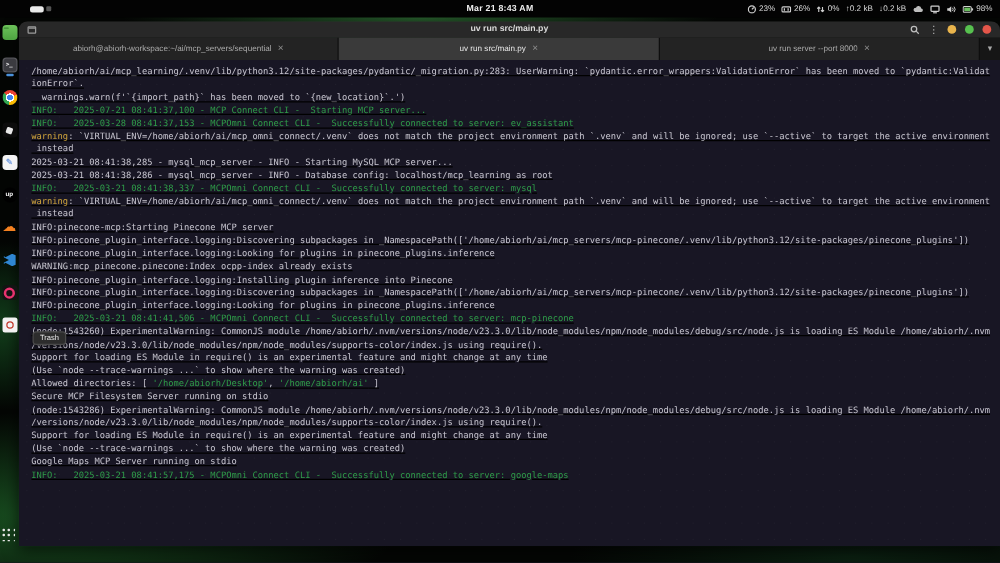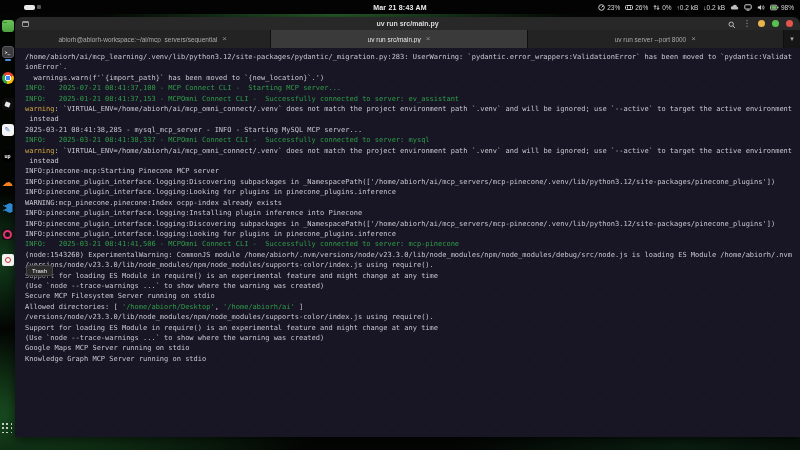--- a/index.html
+++ b/index.html
@@ -85,21 +85,21 @@
   .tab.active{background:#3a3a3a;color:#e9e9e9;}
   .tab-label{white-space:nowrap;overflow:hidden;text-overflow:ellipsis;}
   .tab-close{color:#8f8f8f;font-size:8px;line-height:1;flex:0 0 auto;cursor:pointer;}
   .tab-caret{flex:0 0 16px;display:flex;align-items:center;justify-content:center;
     color:#a8a8a8;font-size:7px;cursor:pointer;background:#161616;}
 
   .terminal{flex:1;background:
       radial-gradient(rgba(255,255,255,.045) .5px, transparent .6px) 0 0/13px 13px,
       #181624;
     padding:4px 0 16px 10px;overflow:hidden;
-    font-family:"DejaVu Sans Mono",monospace;font-size:7px;line-height:10.42px;}
+    font-family:"DejaVu Sans Mono",monospace;font-size:7px;line-height:10.42px;text-decoration:underline;}
   .tline{white-space:pre;height:10.42px;overflow:hidden;}
   .c-fg{color:#c9c7d1;} .c-grn{color:#2f9e49;} .c-yel{color:#d2a63c;}
 </style>
 </head>
 <body>
 
 <div class="topbar">
   <div class="ws-pill">
     <span class="pa"></span>
     <span class="pb"></span>
@@ -239,40 +239,42 @@
       <span class="tab-close">×</span>
     </div>
     <div class="tab-caret">▾</div>
   </div>
 
   <div class="terminal">
       <div class="tline"><span class="c-fg">/home/abiorh/ai/mcp_learning/.venv/lib/python3.12/site-packages/pydantic/_migration.py:283: UserWarning: `pydantic.error_wrappers:ValidationError` has been moved to `pydantic:Validat</span></div>
       <div class="tline"><span class="c-fg">ionError`.</span></div>
       <div class="tline"><span class="c-fg">  warnings.warn(f'`{import_path}` has been moved to `{new_location}`.')</span></div>
       <div class="tline"><span class="c-grn">INFO:   2025-07-21 08:41:37,100 - MCP Connect CLI -  Starting MCP server...</span></div>
-      <div class="tline"><span class="c-grn">INFO:   2025-01-21 08:41:37,153 - MCPOmni Connect CLI -  Successfully connected to server: ev_assistant</span></div>
+      <div class="tline"><span class="c-grn">INFO:   2025-03-28 08:41:37,153 - MCPOmni Connect CLI -  Successfully connected to server: ev_assistant</span></div>
       <div class="tline"><span class="c-yel">warning</span><span class="c-fg">: `VIRTUAL_ENV=/home/abiorh/ai/mcp_omni_connect/.venv` does not match the project environment path `.venv` and will be ignored; use `--active` to target the active environment</span></div>
       <div class="tline"><span class="c-fg"> instead</span></div>
       <div class="tline"><span class="c-fg">2025-03-21 08:41:38,285 - mysql_mcp_server - INFO - Starting MySQL MCP server...</span></div>
+      <div class="tline"><span class="c-fg">2025-03-21 08:41:38,286 - mysql_mcp_server - INFO - Database config: localhost/mcp_learning as root</span></div>
       <div class="tline"><span class="c-grn">INFO:   2025-03-21 08:41:38,337 - MCPOmni Connect CLI -  Successfully connected to server: mysql</span></div>
       <div class="tline"><span class="c-yel">warning</span><span class="c-fg">: `VIRTUAL_ENV=/home/abiorh/ai/mcp_omni_connect/.venv` does not match the project environment path `.venv` and will be ignored; use `--active` to target the active environment</span></div>
       <div class="tline"><span class="c-fg"> instead</span></div>
       <div class="tline"><span class="c-fg">INFO:pinecone-mcp:Starting Pinecone MCP server</span></div>
       <div class="tline"><span class="c-fg">INFO:pinecone_plugin_interface.logging:Discovering subpackages in _NamespacePath(['/home/abiorh/ai/mcp_servers/mcp-pinecone/.venv/lib/python3.12/site-packages/pinecone_plugins'])</span></div>
       <div class="tline"><span class="c-fg">INFO:pinecone_plugin_interface.logging:Looking for plugins in pinecone_plugins.inference</span></div>
       <div class="tline"><span class="c-fg">WARNING:mcp_pinecone.pinecone:Index ocpp-index already exists</span></div>
       <div class="tline"><span class="c-fg">INFO:pinecone_plugin_interface.logging:Installing plugin inference into Pinecone</span></div>
       <div class="tline"><span class="c-fg">INFO:pinecone_plugin_interface.logging:Discovering subpackages in _NamespacePath(['/home/abiorh/ai/mcp_servers/mcp-pinecone/.venv/lib/python3.12/site-packages/pinecone_plugins'])</span></div>
       <div class="tline"><span class="c-fg">INFO:pinecone_plugin_interface.logging:Looking for plugins in pinecone_plugins.inference</span></div>
       <div class="tline"><span class="c-grn">INFO:   2025-03-21 08:41:41,506 - MCPOmni Connect CLI -  Successfully connected to server: mcp-pinecone</span></div>
       <div class="tline"><span class="c-fg">(node:1543260) ExperimentalWarning: CommonJS module /home/abiorh/.nvm/versions/node/v23.3.0/lib/node_modules/npm/node_modules/debug/src/node.js is loading ES Module /home/abiorh/.nvm</span></div>
       <div class="tline"><span class="c-fg">/versions/node/v23.3.0/lib/node_modules/npm/node_modules/supports-color/index.js using require().</span></div>
       <div class="tline"><span class="c-fg">Support for loading ES Module in require() is an experimental feature and might change at any time</span></div>
       <div class="tline"><span class="c-fg">(Use `node --trace-warnings ...` to show where the warning was created)</span></div>
+      <div class="tline"><span class="c-fg">Allowed directories: [ </span><span class="c-grn">'/home/abiorh/Desktop'</span><span class="c-fg">, </span><span class="c-grn">'/home/abiorh/ai'</span><span class="c-fg"> ]</span></div>
       <div class="tline"><span class="c-fg">Secure MCP Filesystem Server running on stdio</span></div>
-      <div class="tline"><span class="c-fg">Allowed directories: [ </span><span class="c-grn">'/home/abiorh/Desktop'</span><span class="c-fg">, </span><span class="c-grn">'/home/abiorh/ai'</span><span class="c-fg"> ]</span></div>
+      <div class="tline"><span class="c-fg">(node:1543286) ExperimentalWarning: CommonJS module /home/abiorh/.nvm/versions/node/v23.3.0/lib/node_modules/npm/node_modules/debug/src/node.js is loading ES Module /home/abiorh/.nvm</span></div>
       <div class="tline"><span class="c-fg">/versions/node/v23.3.0/lib/node_modules/npm/node_modules/supports-color/index.js using require().</span></div>
       <div class="tline"><span class="c-fg">Support for loading ES Module in require() is an experimental feature and might change at any time</span></div>
       <div class="tline"><span class="c-fg">(Use `node --trace-warnings ...` to show where the warning was created)</span></div>
       <div class="tline"><span class="c-fg">Google Maps MCP Server running on stdio</span></div>
-      <div class="tline"><span class="c-fg">Knowledge Graph MCP Server running on stdio</span></div>
+      <div class="tline"><span class="c-grn">INFO:   2025-03-21 08:41:57,175 - MCPOmni Connect CLI -  Successfully connected to server: google-maps</span></div>
     </div>
 </div>
 
 </body></html>

